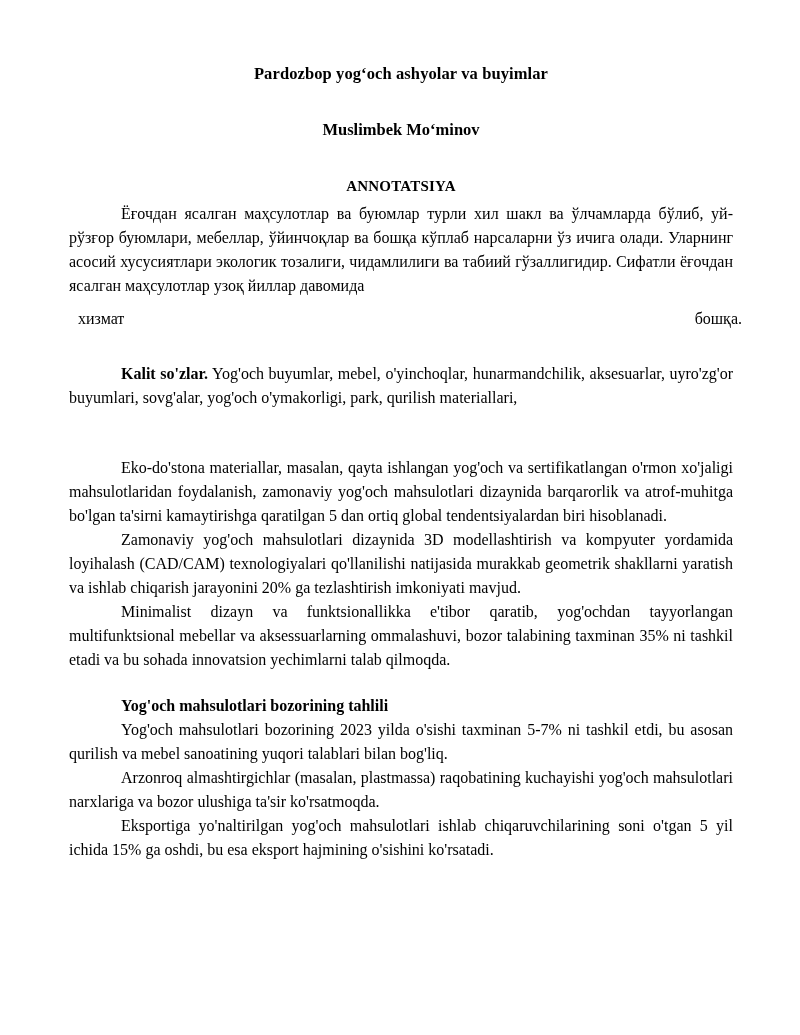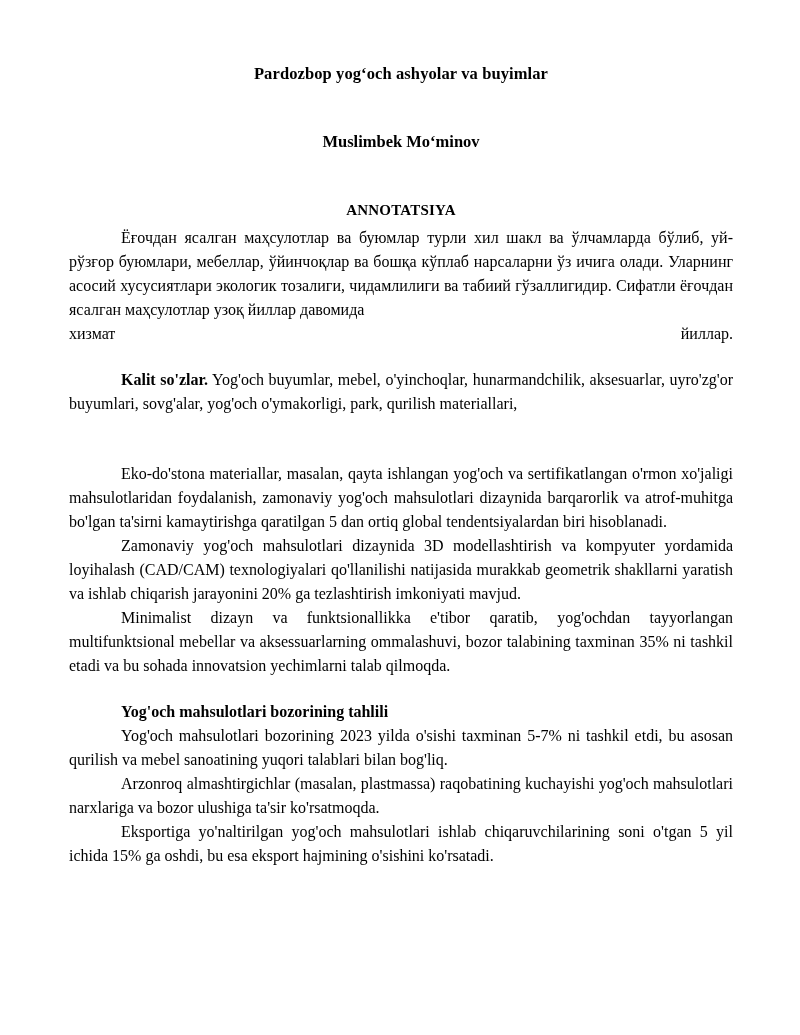--- a/index.html
+++ b/index.html
@@ -40,21 +40,21 @@
     margin: 0;
     padding-top: 62px;
     line-height: 1.45;
     letter-spacing: 0.1px;
   }
 
   .doc-author {
     font-size: 16.5px;
     font-weight: bold;
     text-align: center;
-    margin: 16px;
+    margin: 4px;
     padding-top: 28px;
     line-height: 1.45;
   }
 
   .section-label {
     font-size: 15px;
     font-weight: bold;
     text-align: center;
     margin: 0;
     padding-top: 30px;
@@ -82,21 +82,21 @@
   }
 
   p.para.cyr {
     text-indent: 52px;
   }
 
   
   .spread-line {
     font-size: 16px;
     line-height: 24px;
-    margin: 0;
+    margin: 9px;
     display: flex;
     justify-content: space-between;
     width: 100%;
   }
 
   .kw-lead {
     font-weight: bold;
   }
 
   .gap-lg { height: 46px; }
@@ -117,21 +117,21 @@
     <h2 class="doc-author">Muslimbek Mo‘minov</h2>
 
     <h3 class="section-label">ANNOTATSIYA</h3>
 
     <div class="gap-xs"></div>
 
     <p class="para cyr">Ёғочдан ясалган маҳсулотлар ва буюмлар турли хил шакл ва ўлчамларда бўлиб, уй-рўзғор буюмлари, мебеллар, ўйинчоқлар ва бошқа кўплаб нарсаларни ўз ичига олади.  Уларнинг асосий хусусиятлари экологик тозалиги, чидамлилиги ва табиий гўзаллигидир.  Сифатли ёғочдан ясалган маҳсулотлар узоқ йиллар давомида</p>
 
     <div class="spread-line">
       <span>хизмат</span>
-      <span>йиллар.</span>
+      <span>бошқа.</span>
     </div>
 
     <div class="gap-md"></div>
 
     <p class="para"><span class="kw-lead">Kalit so'zlar.</span> <span>Yog'och buyumlar,  mebel,  o'yinchoqlar,  hunarmandchilik, aksesuarlar,  uyro'zg'or buyumlari,  sovg'alar,  yog'och o'ymakorligi,  park,  qurilish materiallari,</span></p>
 
     <div class="gap-lg"></div>
 
 
     <p class="para mt-para-sm">Eko-do'stona materiallar, masalan, qayta ishlangan yog'och va sertifikatlangan o'rmon xo'jaligi mahsulotlaridan foydalanish, zamonaviy yog'och mahsulotlari dizaynida barqarorlik va atrof-muhitga bo'lgan ta'sirni kamaytirishga qaratilgan 5 dan ortiq global tendentsiyalardan biri hisoblanadi.</p>

